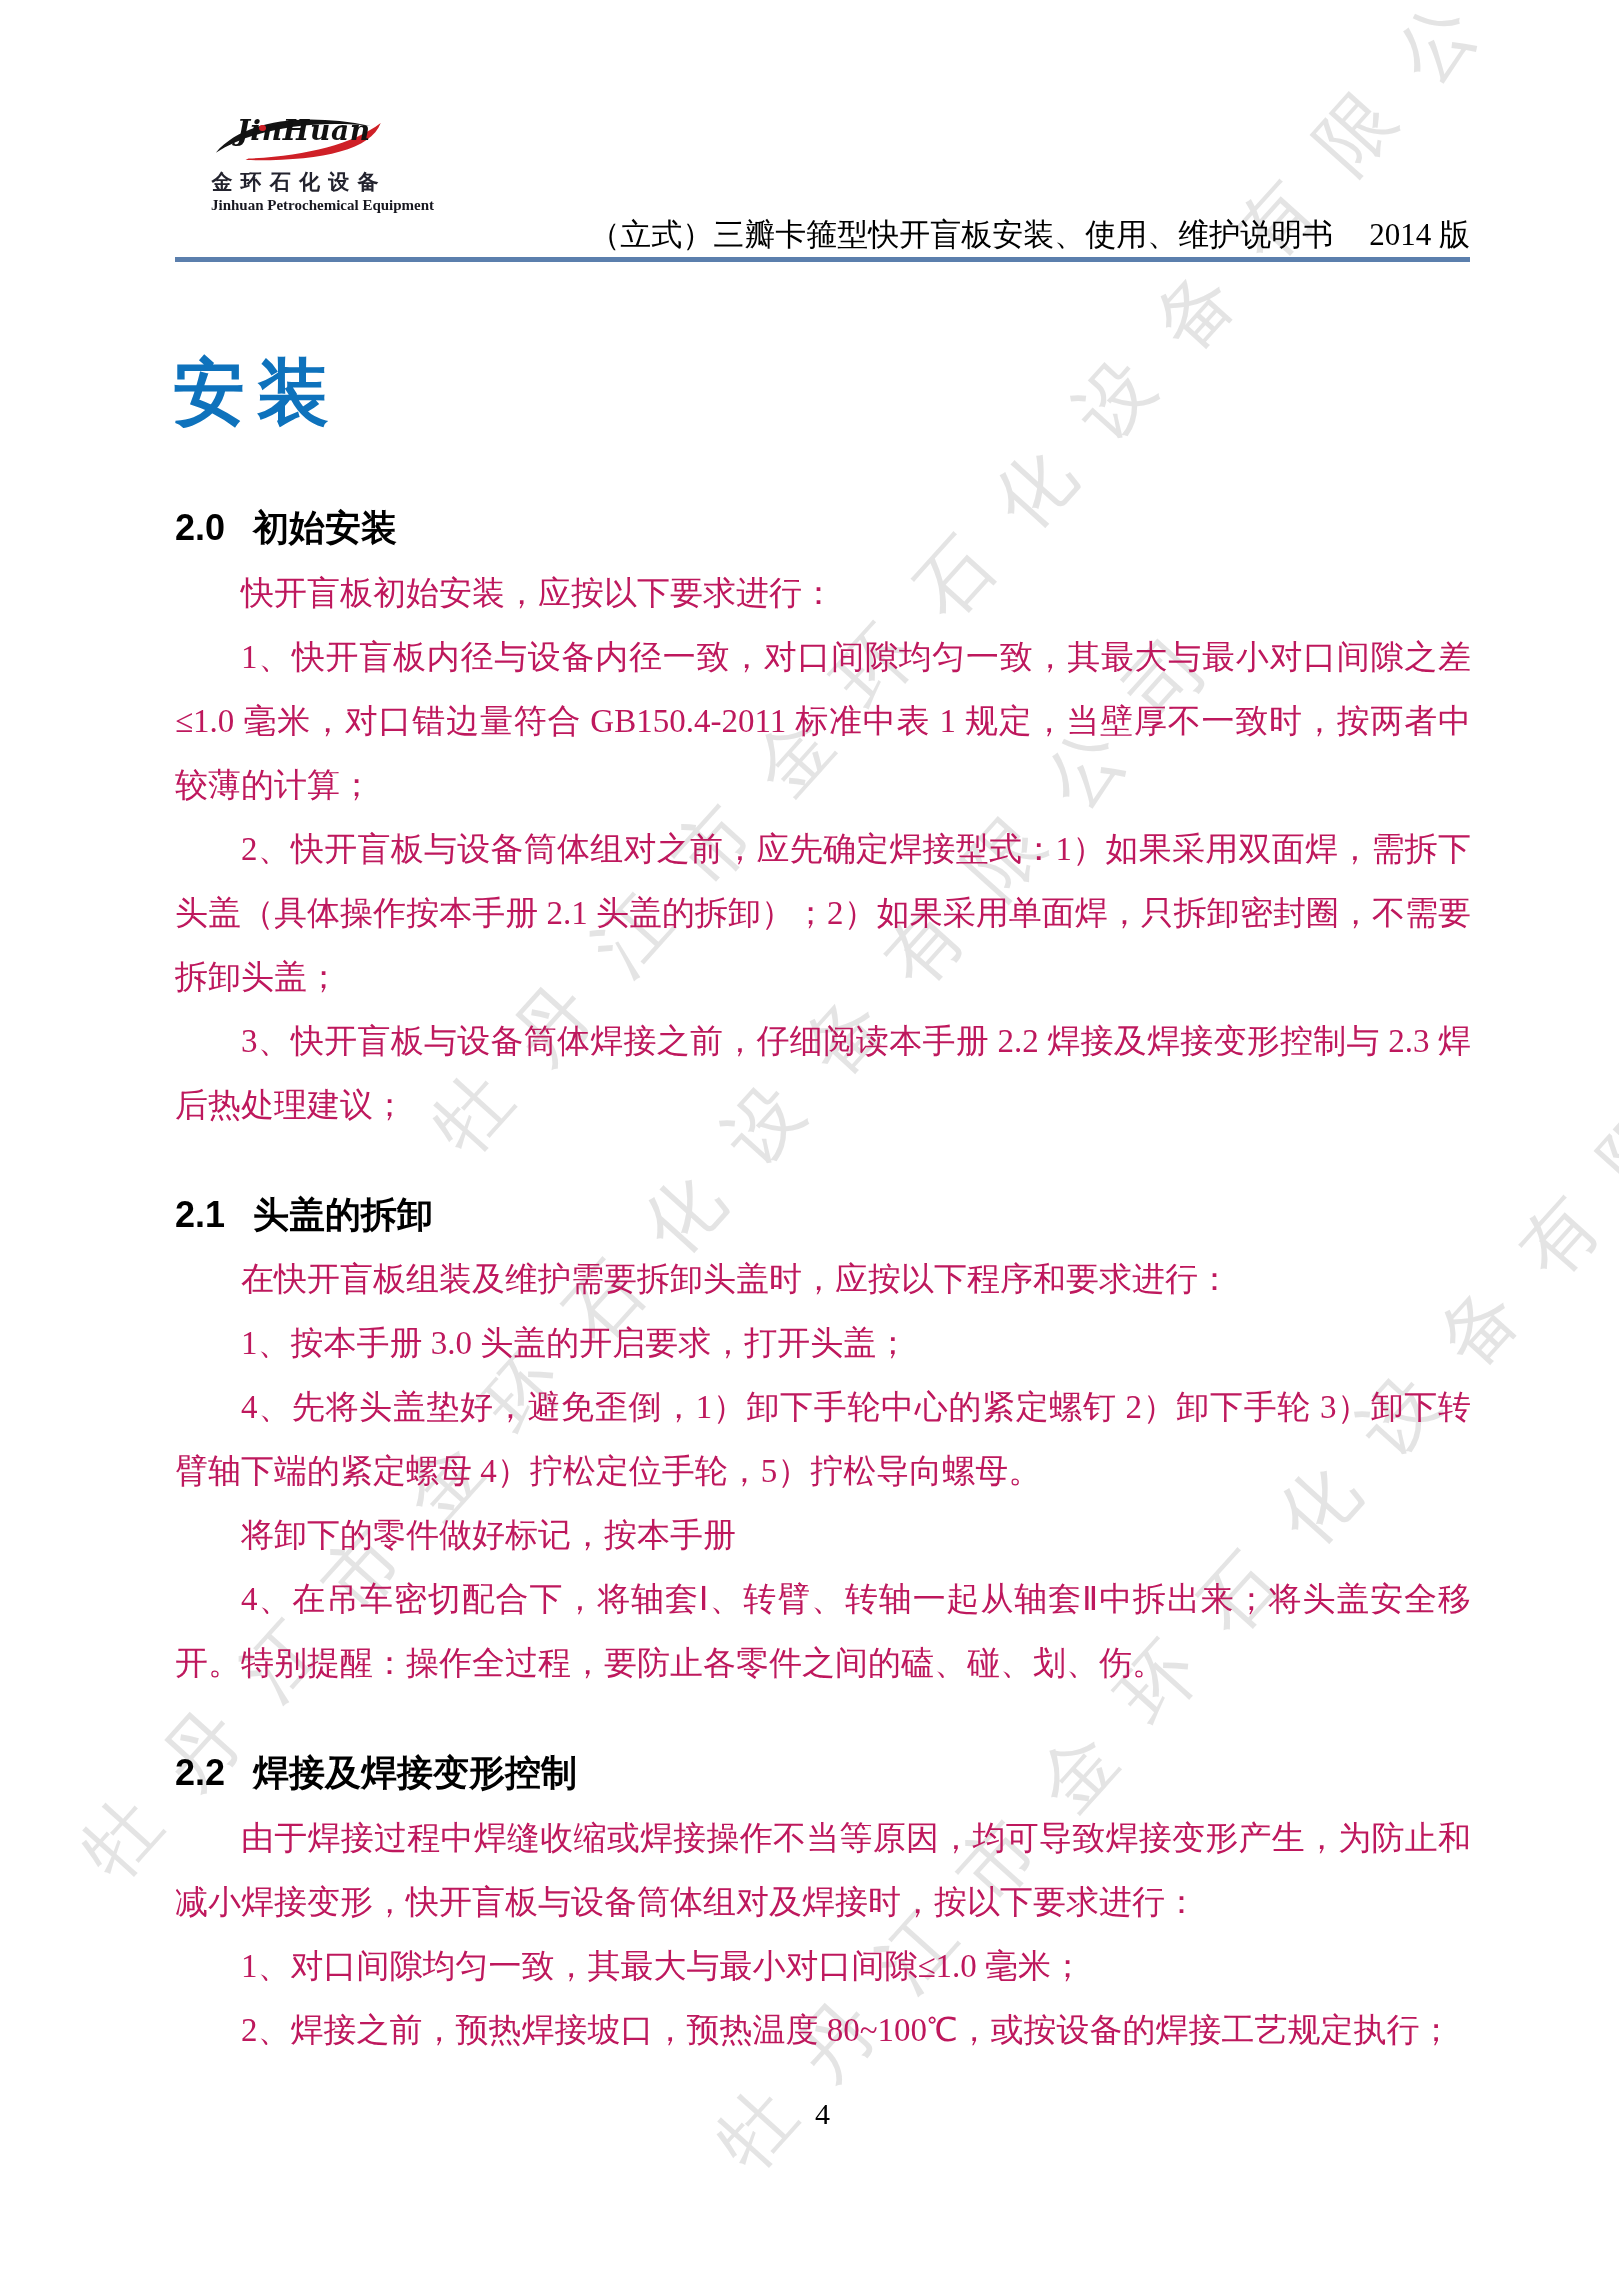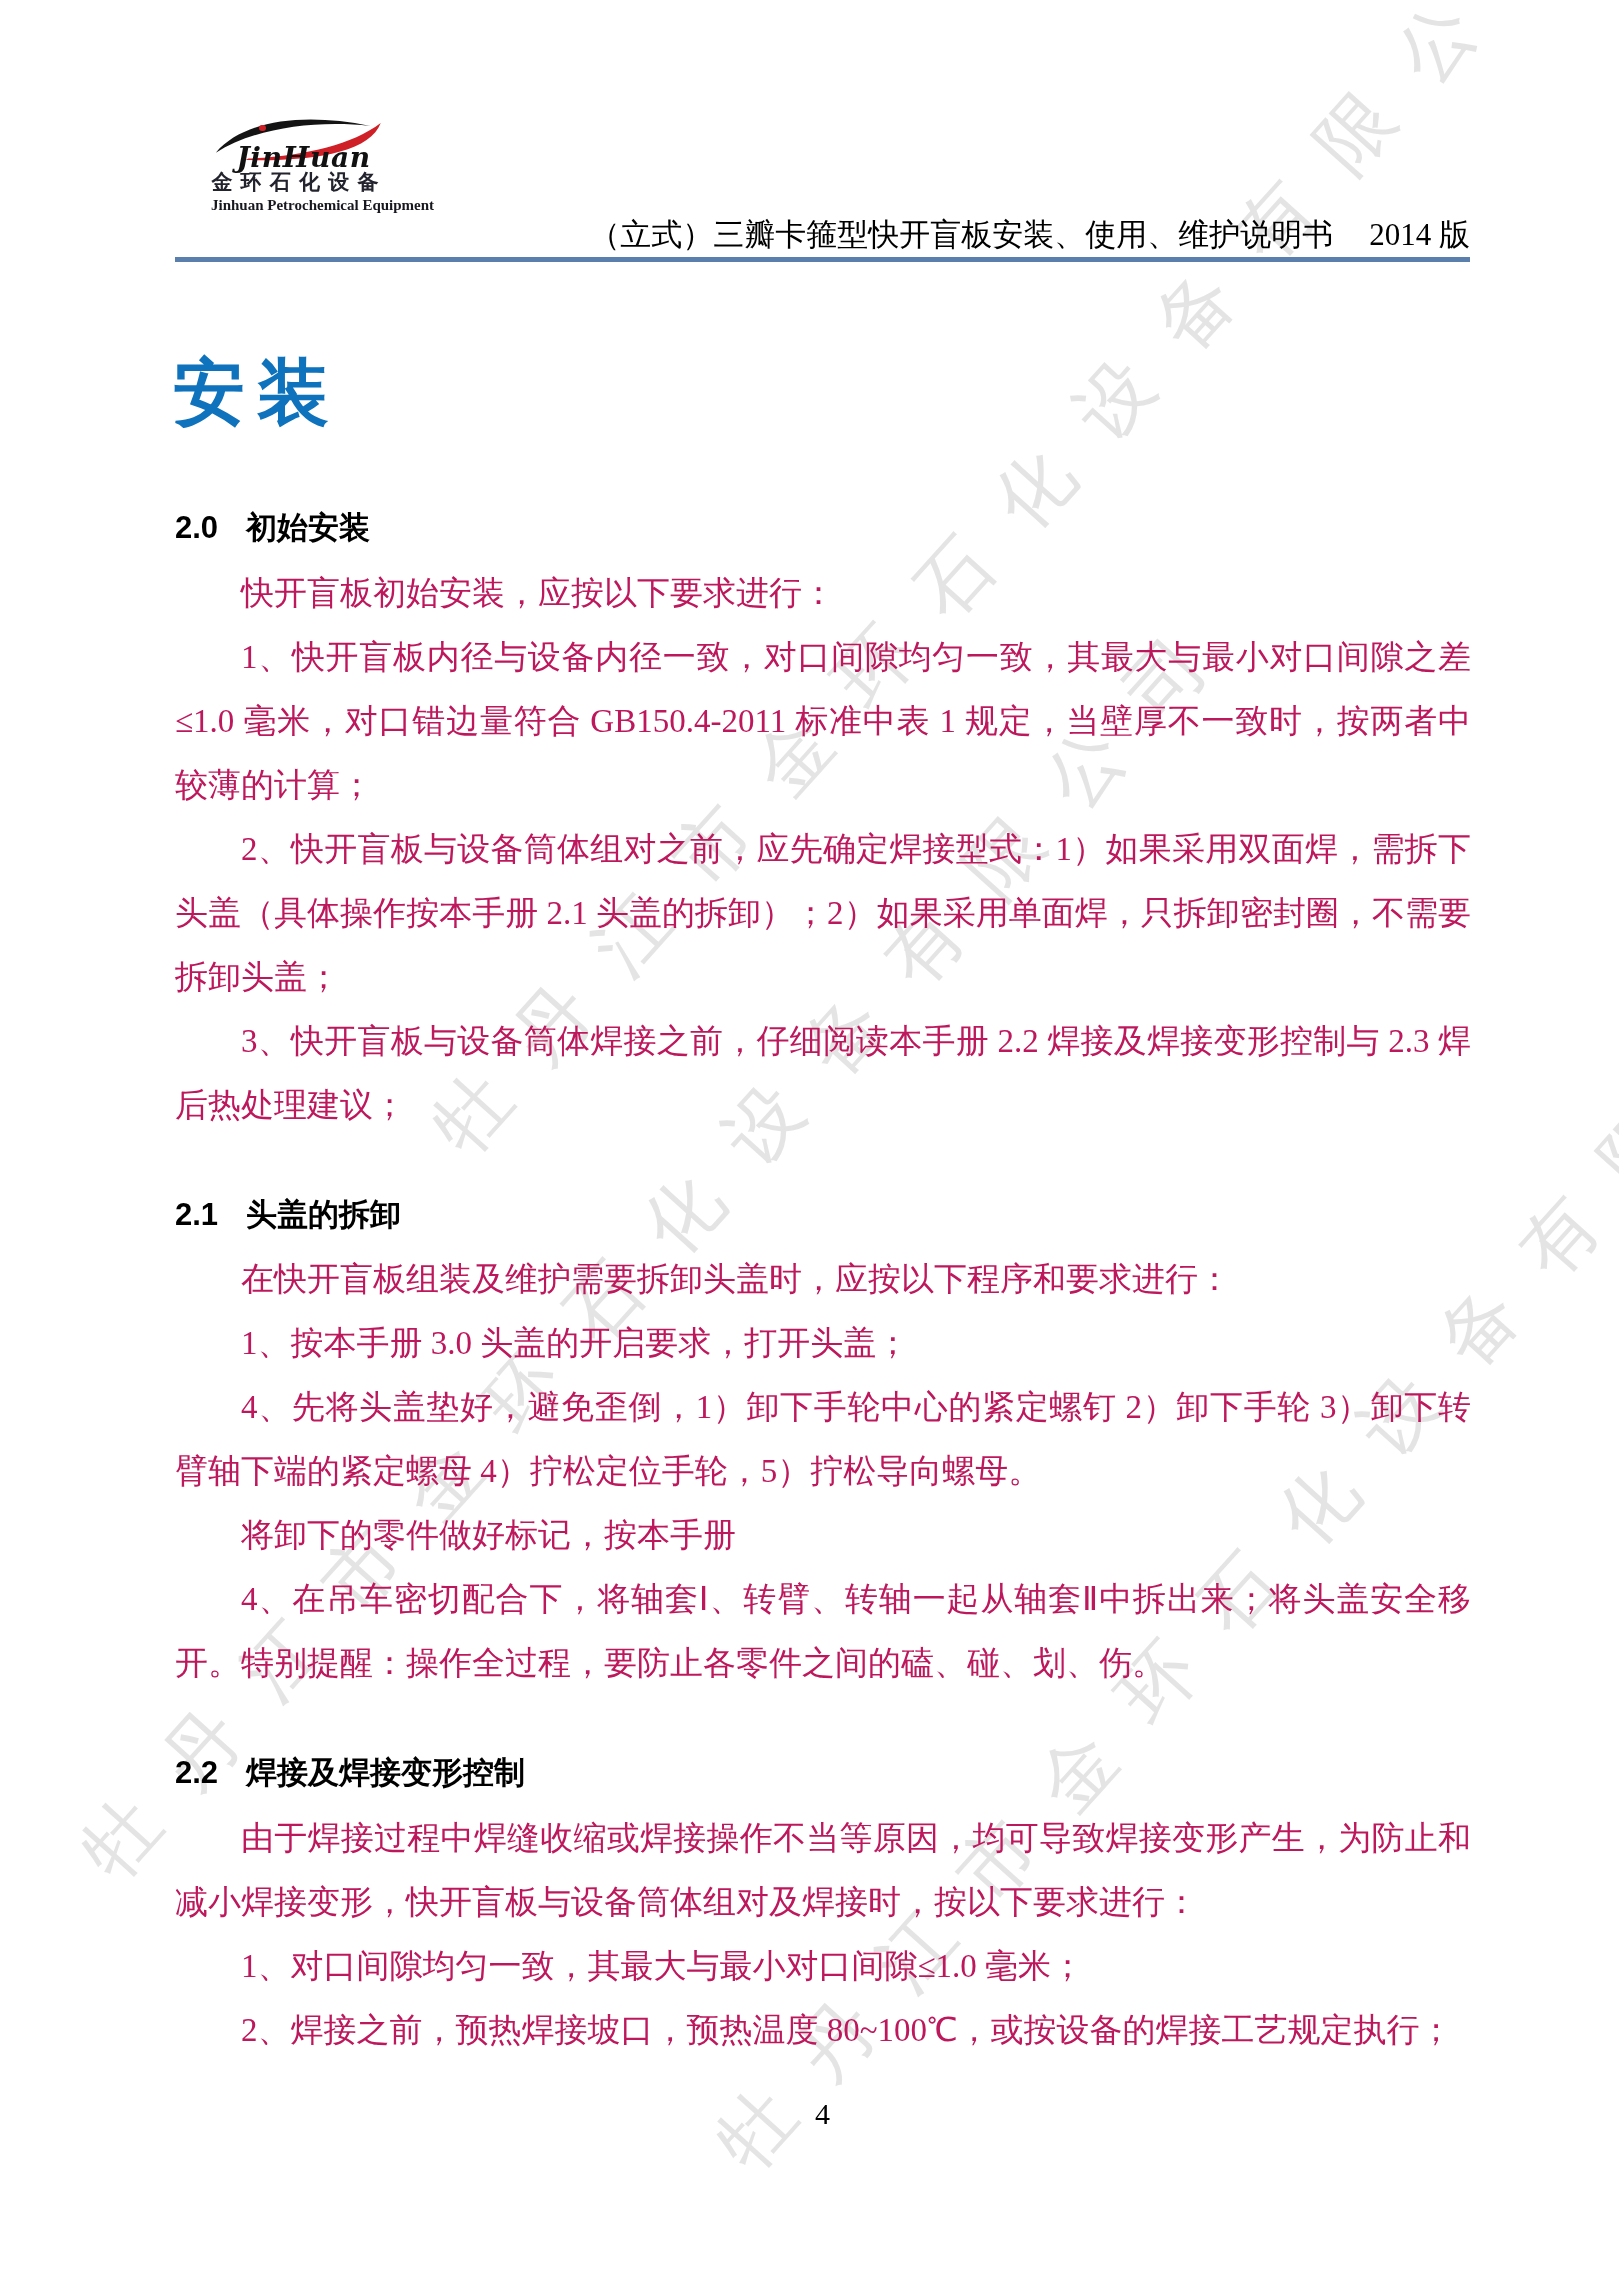--- a/index.html
+++ b/index.html
@@ -19,21 +19,21 @@
   }
   .wm-a { left:448px;  top:1091px; }
   .wm-b { left:97px;  top:1816px; }
   .wm-c { left:732px;  top:2107px; }
 
   
   .logo { position:absolute; left:211px; top:114px; width:176px; }
   .logo-script { position:relative; width:176px; height:52px; }
   .logo-script svg { position:absolute; left:0; top:0; }
   .logo-script .script-text {
-    position:absolute; left:25.4px; top:27px;
+    position:absolute; left:25.4px; top:0;
     font-family:"DejaVu Serif", serif; font-style:italic; font-weight:bold;
     font-size:28px; color:#111; letter-spacing:0.7px;
   }
   .logo-idot { position:absolute; left:48px; top:10.5px; width:6.7px; height:6.7px;
     border-radius:50%; background:#cf2027; }
   .logo-cn {
     margin-top:1.5px; text-align:center;
     font-family:Liberation Serif, serif; font-weight:bold;
     font-size:21px; letter-spacing:8.2px; color:#23232e; white-space:nowrap;
   }
@@ -59,21 +59,21 @@
   .page-title {
     position:absolute; left:173px; top:345px; margin:0;
     font-family:"Liberation Sans", sans-serif; font-weight:bold;
     font-size:72px; letter-spacing:12px; color:#0e72bc;
   }
 
   
   .content { position:absolute; left:175px; top:505px; width:1296px; }
   .sec-heading {
     font-family:"Liberation Sans", sans-serif; font-weight:bold;
-    font-size:31px; line-height:45px; color:#000;
+    font-size:36px; line-height:45px; color:#000;
     margin:55px 0 10.5px 0;
   }
   .sec-heading:first-child { margin-top:0; }
   .sec-num { display:inline-block; margin-right:28px; }
   .para {
     margin:0; font-size:33px; line-height:64px; color:#be185d;
     text-indent:66px; text-align:justify; text-align-last:left;
     font-family:"Liberation Serif", serif;
   }
 

